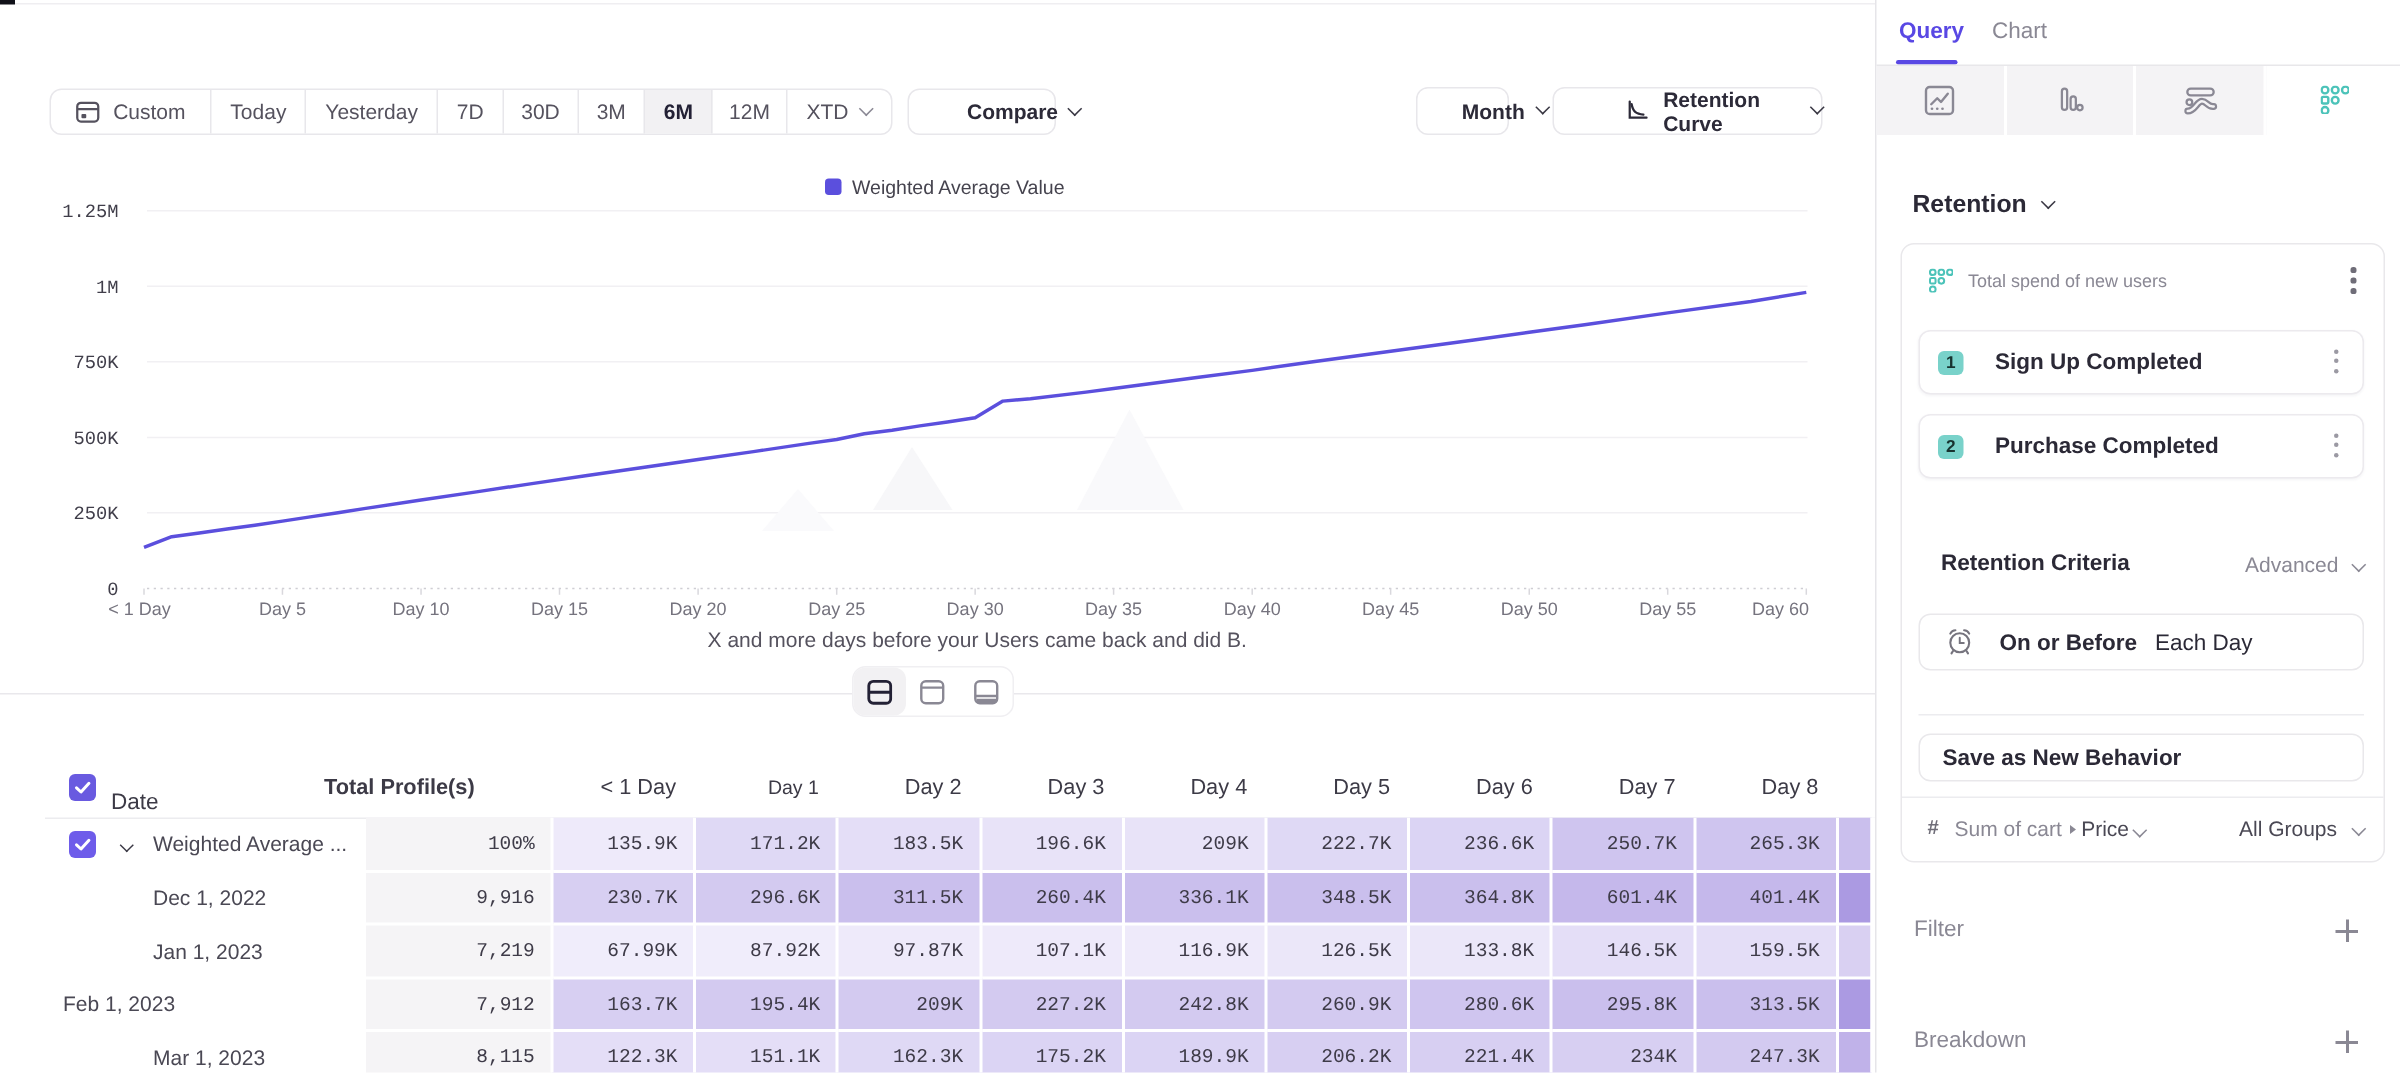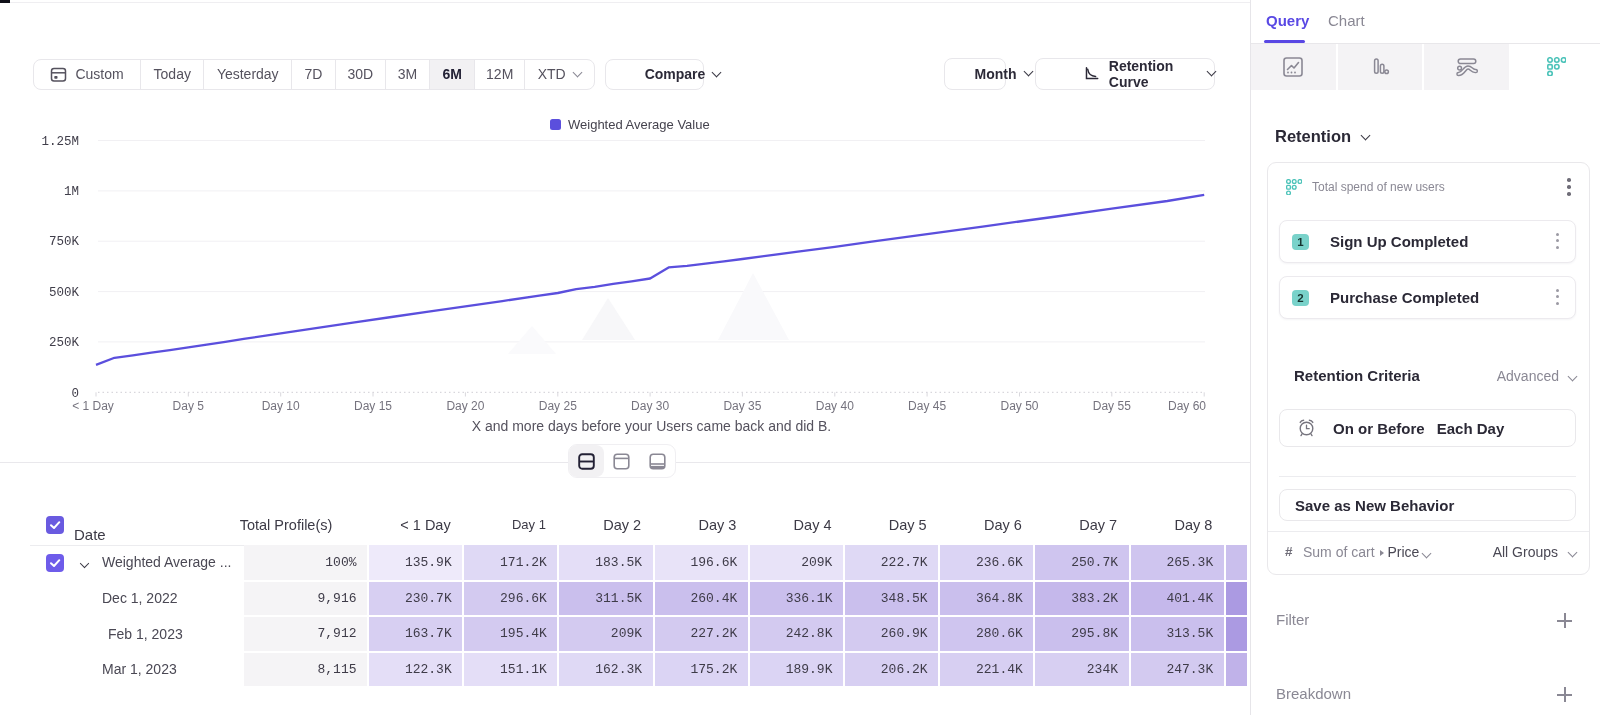--- a/index.html
+++ b/index.html
@@ -129,21 +129,21 @@
       </svg>
     </div>
 </div>
 <div class="abs" style="left:0;top:505px;width:1250px;height:40px;">
 <div class="cb" style="left:46px;top:11px;background:#695ae0;">
       <svg width="14" height="14" viewBox="0 0 14 14">
         <path d="M3 7.2 L6 10 L11.3 4.2" fill="none" stroke="#fff" stroke-width="2" stroke-linecap="round" stroke-linejoin="round"></path>
       </svg>
     </div>
 <div class="abs" style="left:74px;top:21px;font-size:15px;color:#3c3a46;font-weight:400;">Date</div>
-<div class="abs" style="left:216px;top:12px;width:140px;text-align:center;font-size:14.5px;color:#3c3a46;">Total Profile(s)</div>
+<div class="abs" style="left:216px;top:12px;width:140px;text-align:left;font-size:14.5px;color:#3c3a46;font-weight:bold;">Total Profile(s)</div>
 <div class="abs" style="left:310.7px;top:12px;width:140px;text-align:right;font-size:14.5px;color:#3c3a46;">&lt; 1 Day</div>
 <div class="abs" style="left:405.9px;top:12px;width:140px;text-align:right;font-size:13px;color:#3c3a46;">Day 1</div>
 <div class="abs" style="left:501.1px;top:12px;width:140px;text-align:right;font-size:14.5px;color:#3c3a46;">Day 2</div>
 <div class="abs" style="left:596.3px;top:12px;width:140px;text-align:right;font-size:14.5px;color:#3c3a46;">Day 3</div>
 <div class="abs" style="left:691.5px;top:12px;width:140px;text-align:right;font-size:14.5px;color:#3c3a46;">Day 4</div>
 <div class="abs" style="left:786.7px;top:12px;width:140px;text-align:right;font-size:14.5px;color:#3c3a46;">Day 5</div>
 <div class="abs" style="left:881.9px;top:12px;width:140px;text-align:right;font-size:14.5px;color:#3c3a46;">Day 6</div>
 <div class="abs" style="left:977.0999999999999px;top:12px;width:140px;text-align:right;font-size:14.5px;color:#3c3a46;">Day 7</div>
 <div class="abs" style="left:1072.3px;top:12px;width:140px;text-align:right;font-size:14.5px;color:#3c3a46;">Day 8</div>
 <div class="abs" style="left:30px;top:39.5px;width:1220px;height:1px;background:#ececef;"></div>
@@ -190,26 +190,40 @@
 <tr>
 <td class="datec"><span style="padding-left:102px;">Dec 1, 2022</span></td>
 <td class="s0 mono">9,916</td>
 <td class="p8 mono">230.7K</td>
 <td class="p9 mono">296.6K</td>
 <td class="p11 mono">311.5K</td>
 <td class="p11 mono">260.4K</td>
 <td class="p11 mono">336.1K</td>
 <td class="p11 mono">348.5K</td>
 <td class="p11 mono">364.8K</td>
-<td class="p12 mono">383.2K</td>
+<td class="p12 mono">601.4K</td>
 <td class="p12 mono">401.4K</td>
 <td class="p15"></td>
 </tr>
 <tr>
-<td class="datec"><span style="padding-left:68px;margin-left:40px;">Feb 1, 2023</span></td>
+<td class="datec"><span style="padding-left:102px;">Jan 1, 2023</span></td>
+<td class="s0 mono">7,219</td>
+<td class="p1 mono">67.99K</td>
+<td class="p1 mono">87.92K</td>
+<td class="p2 mono">97.87K</td>
+<td class="p2 mono">107.1K</td>
+<td class="p2 mono">116.9K</td>
+<td class="p3 mono">126.5K</td>
+<td class="p3 mono">133.8K</td>
+<td class="p5 mono">146.5K</td>
+<td class="p5 mono">159.5K</td>
+<td class="p16"></td>
+</tr>
+<tr>
+<td class="datec"><span style="padding-left:42px;">Feb 1, 2023</span></td>
 <td class="s0 mono">7,912</td>
 <td class="p8 mono">163.7K</td>
 <td class="p9 mono">195.4K</td>
 <td class="p9 mono">209K</td>
 <td class="p9 mono">227.2K</td>
 <td class="p9 mono">242.8K</td>
 <td class="p9 mono">260.9K</td>
 <td class="p10 mono">280.6K</td>
 <td class="p11 mono">295.8K</td>
 <td class="p11 mono">313.5K</td>
@@ -315,21 +329,21 @@
         <span style="margin:0 0 0 17px;display:inline-flex;">
           <svg width="19" height="18" viewBox="0 0 19 18">
             <circle cx="9.5" cy="9.5" r="6.3" fill="none" stroke="#76747e" stroke-width="1.4"></circle>
             <path d="M9.5 6.2 V9.7 H12.2" fill="none" stroke="#76747e" stroke-width="1.3" stroke-linecap="round"></path>
             <path d="M3.2 3.4 C3.9 2 5.2 1.2 6.6 1.2" fill="none" stroke="#76747e" stroke-width="1.4" stroke-linecap="round"></path>
             <path d="M15.8 3.4 C15.1 2 13.8 1.2 12.4 1.2" fill="none" stroke="#76747e" stroke-width="1.4" stroke-linecap="round"></path>
             <path d="M5 15 L4 16.6 M14 15 L15 16.6" stroke="#76747e" stroke-width="1.4" stroke-linecap="round"></path>
           </svg>
         </span>
         <span style="margin-left:17px;font-size:15px;font-weight:700;color:#2b2936;">On or Before</span>
-        <span style="margin-left:12px;font-size:15px;font-weight:700;color:#2b2936;">Each Day</span>
+        <span style="margin-left:12px;font-size:15px;font-weight:400;color:#2b2936;">Each Day</span>
       </div>
 <div class="abs" style="left:11px;top:313px;width:297px;height:1px;background:#ececef;"></div>
 <div class="abs" style="left:11px;top:326px;width:297px;height:32px;border:1px solid #e9e8eb;border-radius:8px;display:flex;align-items:center;">
         <span style="margin-left:15px;font-size:15px;font-weight:700;color:#2b2936;">Save as New Behavior</span>
       </div>
 <div class="abs" style="left:0;top:367.5px;width:321px;height:1px;background:#ececef;"></div>
 <div class="abs" style="left:17px;top:381px;font-size:13.5px;font-weight:700;color:#6f6d78;">#</div>
 <div class="abs" style="left:35px;top:381px;font-size:14px;color:#8a8894;">Sum of cart <span style="display:inline-block;width:0;height:0;border-left:4px solid #8a8894;border-top:3.5px solid transparent;border-bottom:3.5px solid transparent;margin:0 3px 1px 2px;"></span><span style="color:#4a4854;">Price</span></div>
 <span class="chev gray abs" style="left:154px;top:386px;"></span>
 <div class="abs" style="left:172px;top:381px;width:118px;text-align:right;font-size:14px;color:#4a4854;">All Groups</div>

